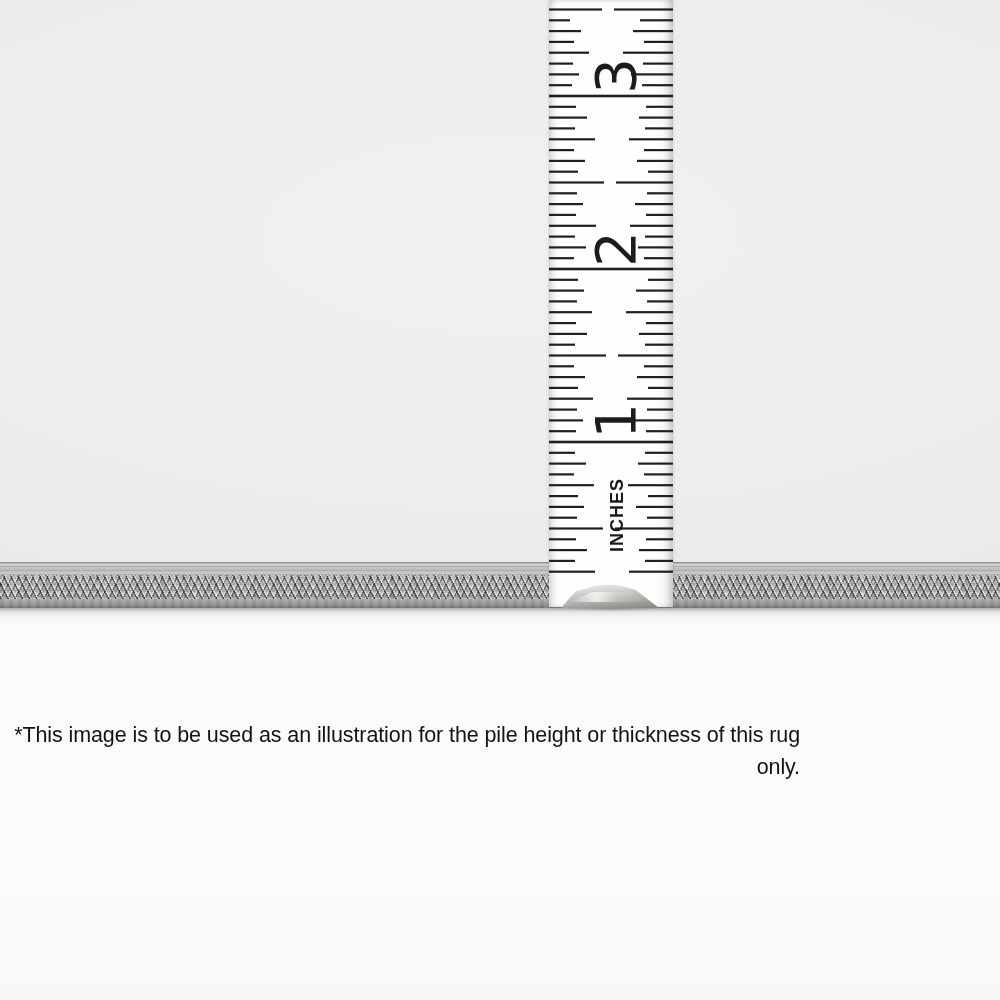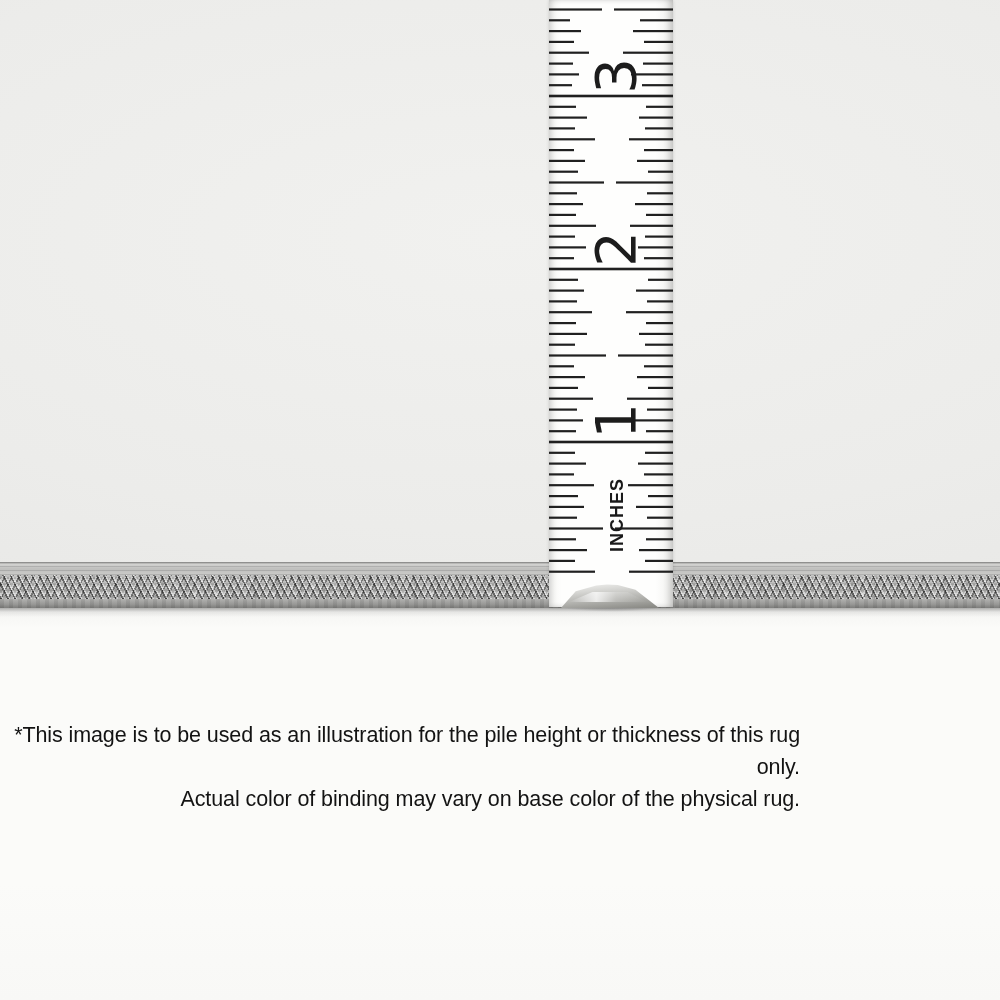--- a/index.html
+++ b/index.html
@@ -215,14 +215,13 @@
   <div class="abs ruler-num" style="left:37px;top:46px;">3</div>
   <div class="abs ruler-num" style="left:37px;top:219px;">2</div>
   <div class="abs ruler-num" style="left:37px;top:391px;">1</div>
   <div class="abs ruler-unit">INCHES</div>
   <div class="abs end-hook"></div>
   <div class="abs end-hook-shine"></div>
 </div>
 
 <div class="abs caption">
   <p>*This image is to be used as an illustration for the pile height or thickness of this rug only.</p>
-  <p>Actual color of binding may vary on base color of the physical rug.</p>
 </div>
 
 </body></html>

